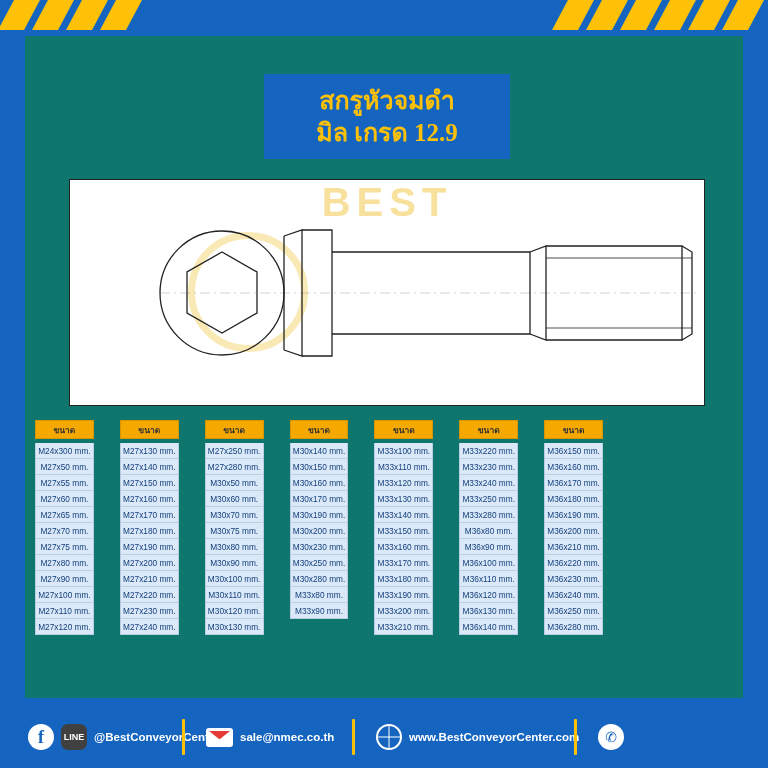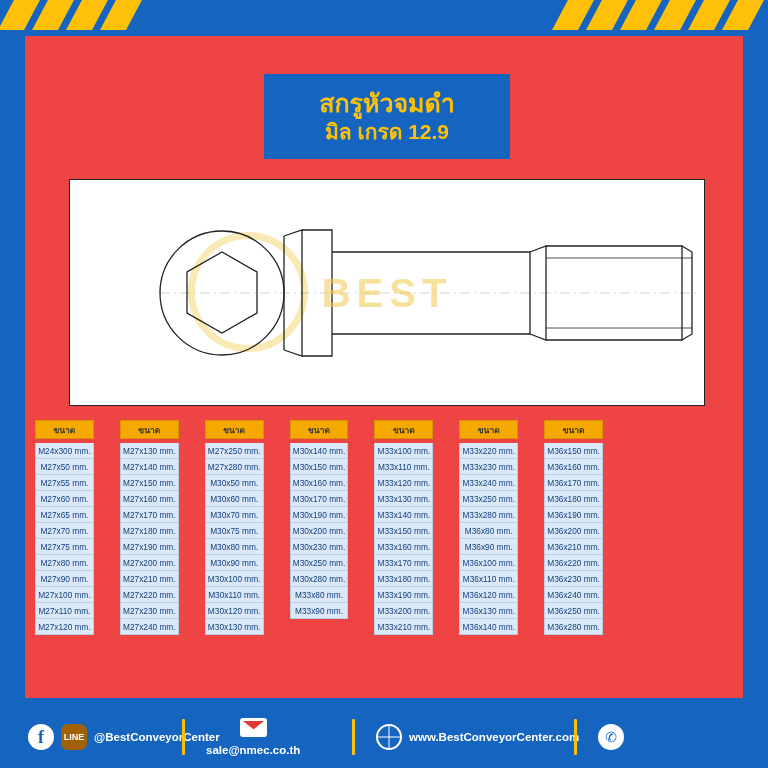--- a/index.html
+++ b/index.html
@@ -20,49 +20,49 @@
   .chev {
     position:absolute; top:-6px; width:26px; height:42px;
     background:#ffc107;
     transform: skewX(-28deg);
   }
 
   
   .card {
     position:absolute; left:22px; top:33px;
     width:724px; height:668px;
-    background:#ef4444;
+    background:#0f766e;
     border:3px solid #1565c0;
   }
 
   
   .title-box {
     position:absolute; left:239px; top:38px;
     width:246px; height:85px;
     background:#1565c0;
     display:flex; flex-direction:column;
     align-items:center; justify-content:center;
     color:#ffc107;
     font-weight:bold;
     line-height:1.25;
   }
   .title-line1 { font-size:25px; }
-  .title-line2 { font-size:21px; }
+  .title-line2 { font-size:25px;font-family:Liberation Serif, serif; }
 
   
   .img-frame {
     position:absolute; left:44px; top:143px;
     width:636px; height:227px;
     border:1px solid #222;
     background:#fff;
     overflow:hidden;
   }
   .wm {
     position:absolute; left:0; top:0; width:100%; height:100%;
-    display:flex; flex-direction:column;
+    display:flex; 
     justify-content:center;
     font-weight:bold; letter-spacing:6px;
     color:#f2c94c; opacity:.55;
     font-size:40px; line-height:1.1;
     pointer-events:none;
   }
   .wm span { display:block; text-align:center; }
   .wm-ring {
     position:absolute; left:118px; top:52px;
     width:120px; height:120px; border:7px solid #f7e3a1;
@@ -108,21 +108,21 @@
   .divider {
     width:3px; height:36px; background:#ffc107; border-radius:1px;
   }
   .circle-icon {
     width:26px; height:26px; border-radius:50%;
     background:#fff; display:flex; align-items:center; justify-content:center;
     font-size:14px; font-weight:bold;
   }
   .fb { color:#1565c0; font-family:"Liberation Serif", serif; font-size:18px; }
   .line-badge {
-    width:26px; height:26px; border-radius:7px; background:#a16207;
+    width:26px; height:26px; border-radius:7px; background:#404040;
     color:#fff; font-size:9px; font-weight:bold;
     display:flex; align-items:center; justify-content:center;
   }
   .mail-icon {
     width:27px; height:19px; background:#fff; border-radius:3px;
     position:relative;
   }
   .mail-icon:after {
     content:""; position:absolute; left:3px; top:3px;
     width:21px; height:11px;
@@ -143,21 +143,21 @@
     content:""; position:absolute; top:50%; left:0; width:100%; height:1px;
     background:#fff; transform:translateY(-50%);
   }
   .phone {
     width:26px; height:26px; border-radius:50%; background:#fff;
     display:flex; align-items:center; justify-content:center;
     color:#1565c0; font-size:14px;
   }
   .f1 { position:absolute; left:28px; }
   .f2 { position:absolute; left:182px; }
-  .f3 { position:absolute; left:206px;flex-direction:column; }
+  .f3 { position:absolute; left:206px; }
   .f4 { position:absolute; left:352px; }
   .f5 { position:absolute; left:376px; }
   .f6 { position:absolute; left:574px; }
   .f7 { position:absolute; left:598px; }
   .bcc-text { font-size:13px; font-weight:bold; }
 </style>
 </head>
 <body>
 
 <div class="top-band">

